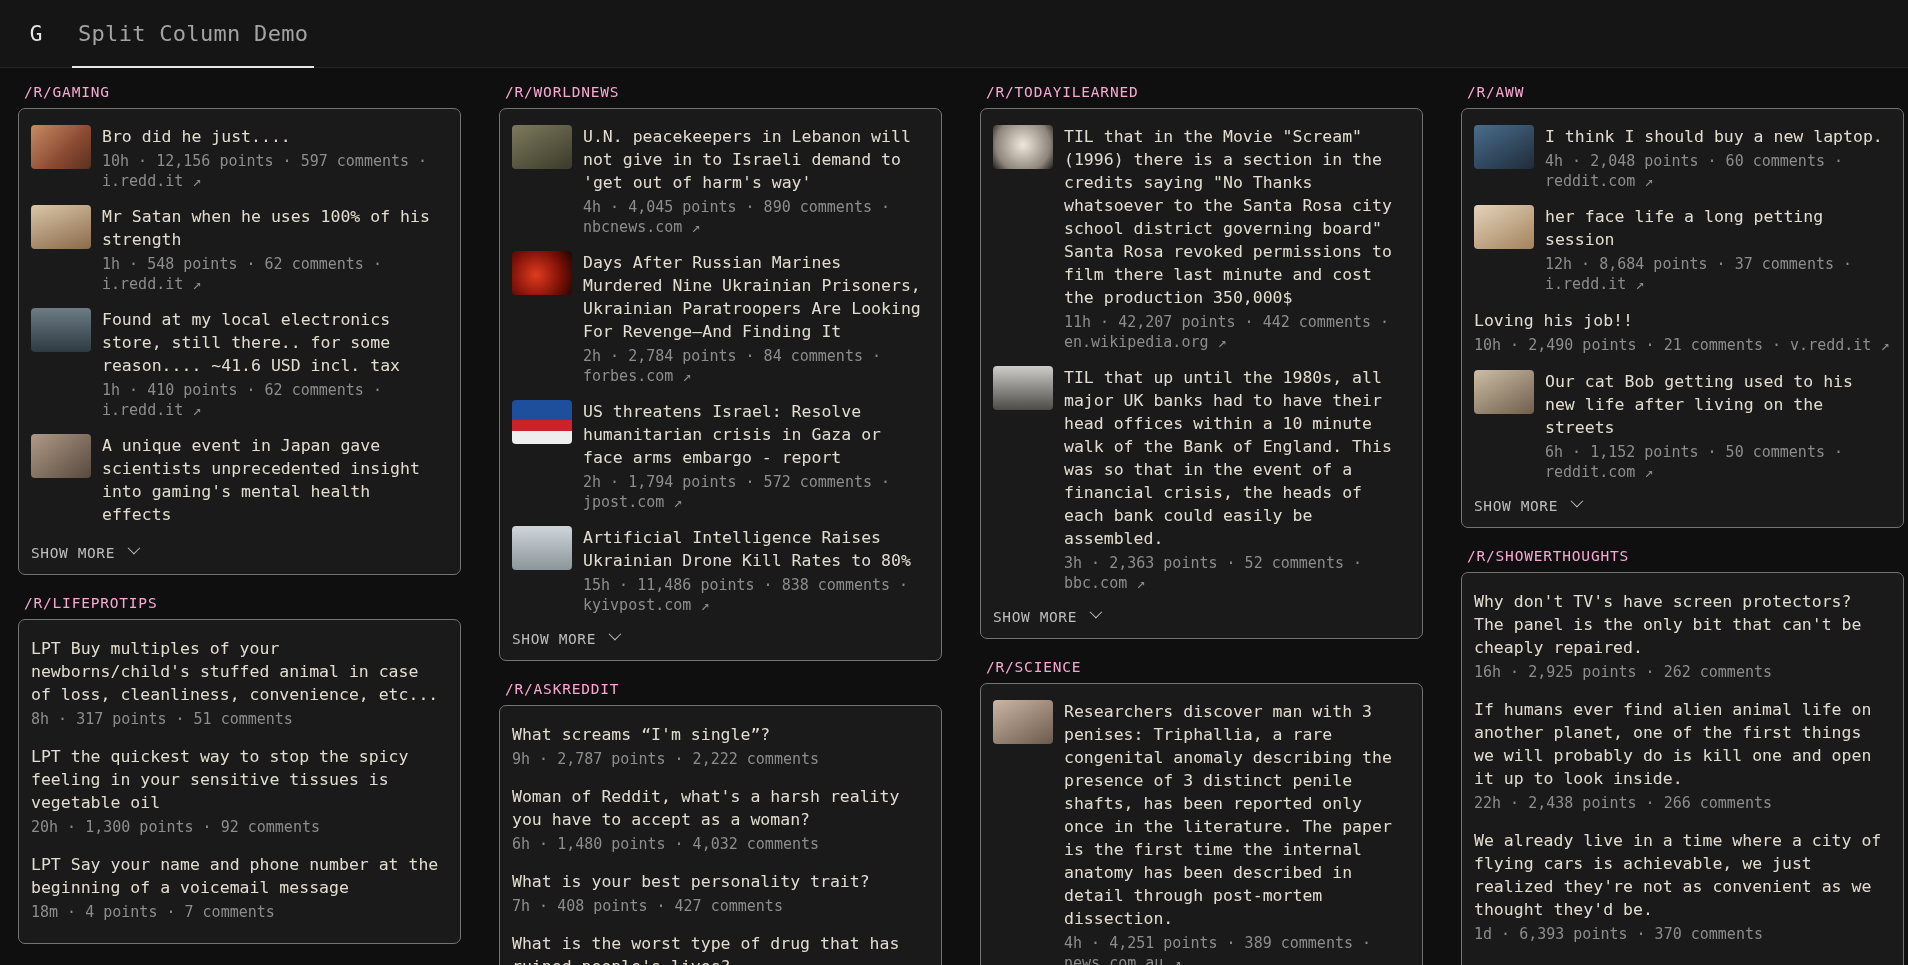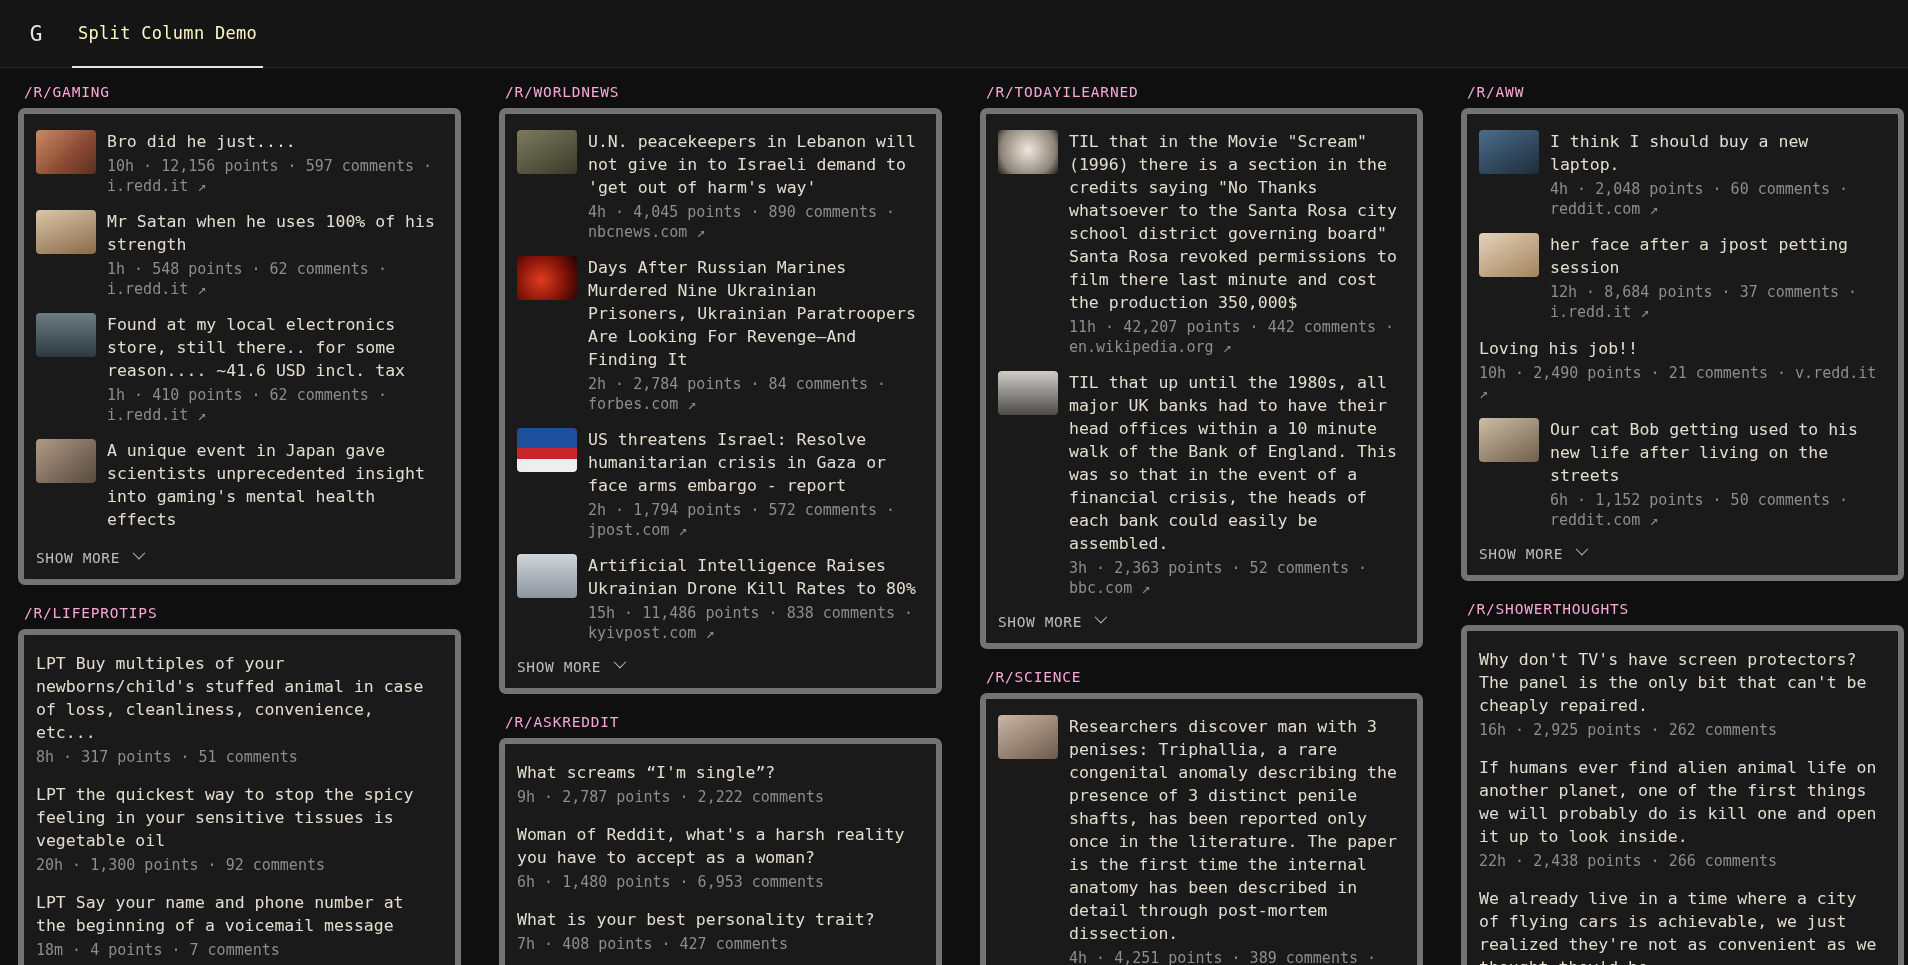--- a/index.html
+++ b/index.html
@@ -24,22 +24,22 @@
     width: 44px;
     display: flex; align-items: center; justify-content: center;
     font-size: 21px;
     color: #e8e8e8;
     letter-spacing: 0px;
   }
   .tabstrip { display: flex; align-items: stretch; margin-left: 14px; }
   .tab {
     display: flex; align-items: center;
     padding: 0 6px 0 6px;
-    font-size: 17px;
-    color: #fef9c3;
+    font-size: 22px;
+    color: #a3a3a3;
     border-bottom: 2px solid #e6e6e6;
     margin-bottom: -1px;
     letter-spacing: 0.3px;
   }
   
   .columns {
     display: flex;
     align-items: flex-start;
     padding: 16px 18px 0 18px;
     gap: 38px;
@@ -50,21 +50,21 @@
 
   .sub-title {
     font-size: 14.5px;
     color: #f9a8d4;
     letter-spacing: 0.8px;
     margin: 0 0 8px 6px;
     text-transform: uppercase;
   }
   .card {
     background: #1a1a1a;
-    border: 6px solid #737373;
+    border: 1px solid #737373;
     border-radius: 7px;
     padding: 10px 12px 12px 12px;
     margin-bottom: 20px;
   }
 
   .post {
     display: flex;
     gap: 11px;
     padding: 6px 0 8px 0;
   }
@@ -205,21 +205,21 @@
       <div class="card">
         <div class="post no-thumb">
           <div class="post-body">
             <div class="post-title tan">What screams “I'm single”?</div>
             <div class="meta">9h · 2,787 points · 2,222 comments</div>
           </div>
         </div>
         <div class="post no-thumb">
           <div class="post-body">
             <div class="post-title tan">Woman of Reddit, what's a harsh reality you have to accept as a woman?</div>
-            <div class="meta">6h · 1,480 points · 6,953 comments</div>
+            <div class="meta">6h · 1,480 points · 4,032 comments</div>
           </div>
         </div>
         <div class="post no-thumb">
           <div class="post-body">
             <div class="post-title tan">What is your best personality trait?</div>
             <div class="meta">7h · 408 points · 427 comments</div>
           </div>
         </div>
         <div class="post no-thumb">
           <div class="post-body">
@@ -261,21 +261,21 @@
       <div class="sub-title">/R/AWW</div>
       <div class="card"><div class="post">
           <div class="thumb" style="background: linear-gradient(150deg, rgb(74, 109, 140), rgb(30, 44, 58));"></div>
           <div class="post-body">
             <div class="post-title tan">I think I should buy a new laptop.</div>
             <div class="meta">4h · 2,048 points · 60 comments · reddit.com ↗</div>
           </div>
         </div><div class="post">
           <div class="thumb" style="background: linear-gradient(150deg, rgb(227, 211, 187), rgb(163, 131, 92));"></div>
           <div class="post-body">
-            <div class="post-title tan">her face after a jpost petting session</div>
+            <div class="post-title tan">her face life a long petting session</div>
             <div class="meta">12h · 8,684 points · 37 comments · i.redd.it ↗</div>
           </div>
         </div><div class="post no-thumb">
           <div class="post-body">
             <div class="post-title tan">Loving his job!!</div>
             <div class="meta">10h · 2,490 points · 21 comments · v.redd.it ↗</div>
           </div>
         </div><div class="post">
           <div class="thumb" style="background: linear-gradient(150deg, rgb(205, 189, 166), rgb(111, 95, 75));"></div>
           <div class="post-body">

